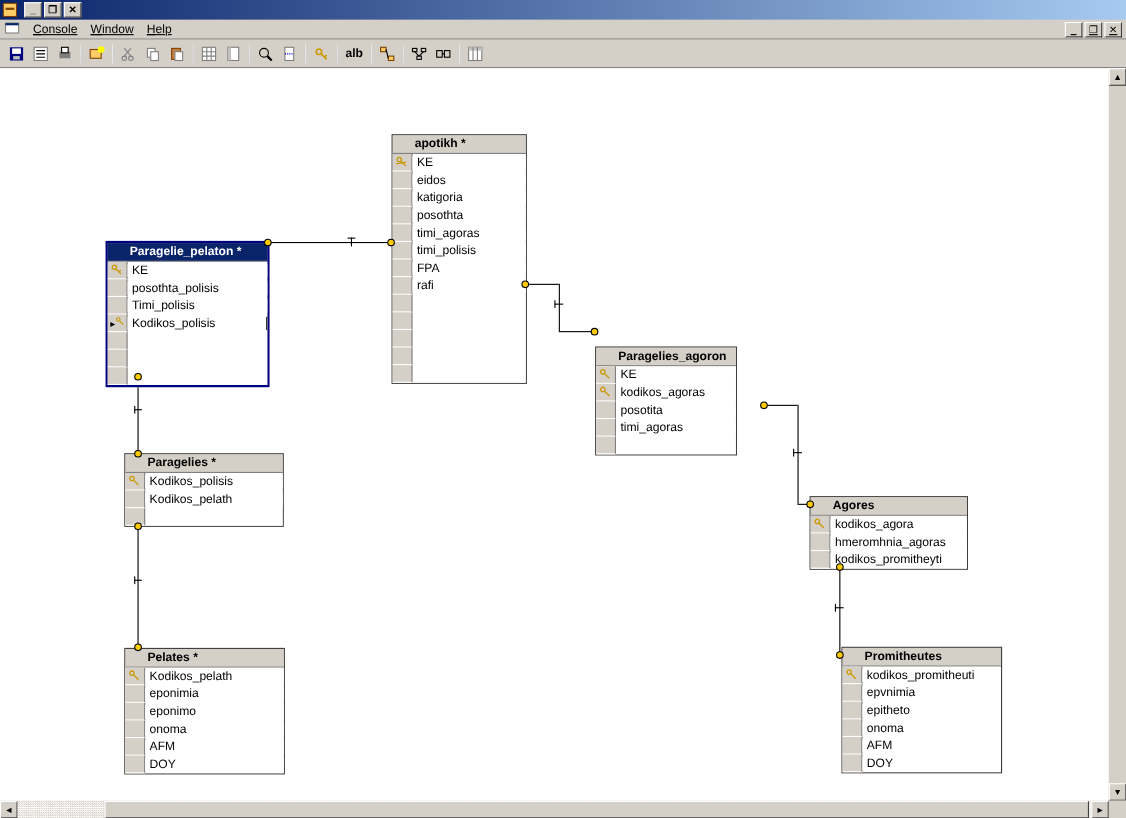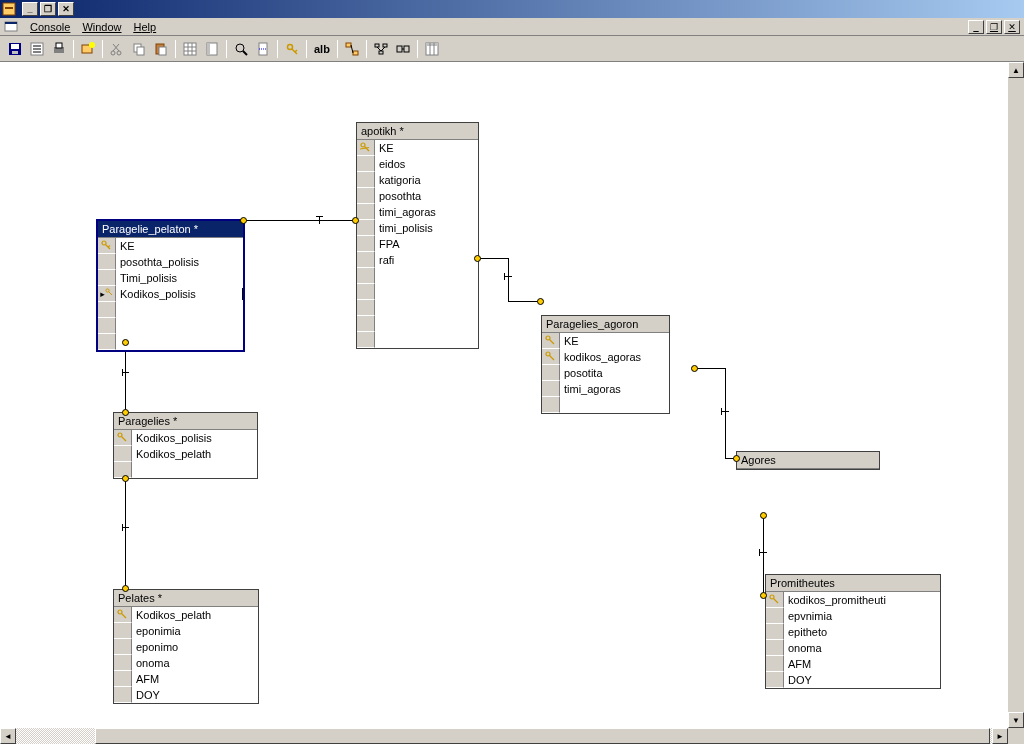--- a/index.html
+++ b/index.html
@@ -136,22 +136,22 @@
 
 .tblbox {
   position: absolute;
   background: #d4d0c8;
   border: 1px solid #404040;
 }
 .tblbox.selected { border: 2px solid #000080; }
 .tbl-header {
   background: #d4d0c8;
   border-bottom: 1px solid #808080;
-  padding: 2px 4px;
-  font-weight: normal;
+  padding: 2px 20px;
+  font-weight: bold;
 }
 .tblbox.selected .tbl-header {
   background: #0a246a;
   color: #fff;
 }
 .tbl-body {
   background: #fff;
 }
 .tbl-row {
   display: flex;
@@ -558,20 +558,39 @@
         </div>
       <div class="tbl-row">
           <div class="tbl-keycell"></div>
           <div class="tbl-colname"></div>
         </div>
     </div>
   </div>
 
   <div class="tblbox" style="left:736px; top:389px; width:144px;">
     <div class="tbl-header">Agores</div>
+    <div class="tbl-body">
+      <div class="tbl-row">
+          <div class="tbl-keycell">
+            <svg class="key-svg">
+              <circle cx="3" cy="3" r="2" fill="none" stroke="#cc9900" stroke-width="1.2"></circle>
+              <line x1="4.5" y1="4.5" x2="9" y2="9" stroke="#cc9900" stroke-width="1.2"></line>
+            </svg>
+          </div>
+          <div class="tbl-colname">kodikos_agora</div>
+        </div>
+      <div class="tbl-row">
+          <div class="tbl-keycell"></div>
+          <div class="tbl-colname">hmeromhnia_agoras</div>
+        </div>
+      <div class="tbl-row">
+          <div class="tbl-keycell"></div>
+          <div class="tbl-colname">kodikos_promitheyti</div>
+        </div>
+    </div>
   </div>
 
   <div class="tblbox" style="left:113px; top:527px; width:146px;">
     <div class="tbl-header">Pelates *</div>
     <div class="tbl-body">
       <div class="tbl-row">
           <div class="tbl-keycell">
             <svg class="key-svg">
               <circle cx="3" cy="3" r="2" fill="none" stroke="#cc9900" stroke-width="1.2"></circle>
               <line x1="4.5" y1="4.5" x2="9" y2="9" stroke="#cc9900" stroke-width="1.2"></line>
@@ -595,21 +614,21 @@
           <div class="tbl-keycell"></div>
           <div class="tbl-colname">AFM</div>
         </div>
       <div class="tbl-row">
           <div class="tbl-keycell"></div>
           <div class="tbl-colname">DOY</div>
         </div>
     </div>
   </div>
 
-  <div class="tblbox" style="left:765px; top:512px; width:176px;">
+  <div class="tblbox" style="left:765px; top:526px; width:146px;">
     <div class="tbl-header">Promitheutes</div>
     <div class="tbl-body">
       <div class="tbl-row">
           <div class="tbl-keycell">
             <svg class="key-svg">
               <circle cx="3" cy="3" r="2" fill="none" stroke="#cc9900" stroke-width="1.2"></circle>
               <line x1="4.5" y1="4.5" x2="9" y2="9" stroke="#cc9900" stroke-width="1.2"></line>
             </svg>
           </div>
           <div class="tbl-colname">kodikos_promitheuti</div>

